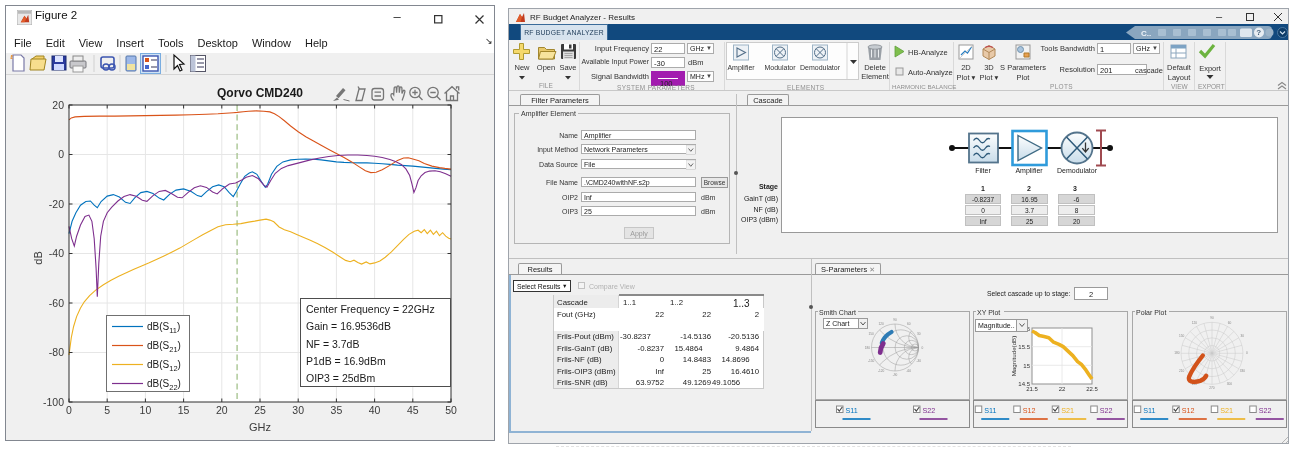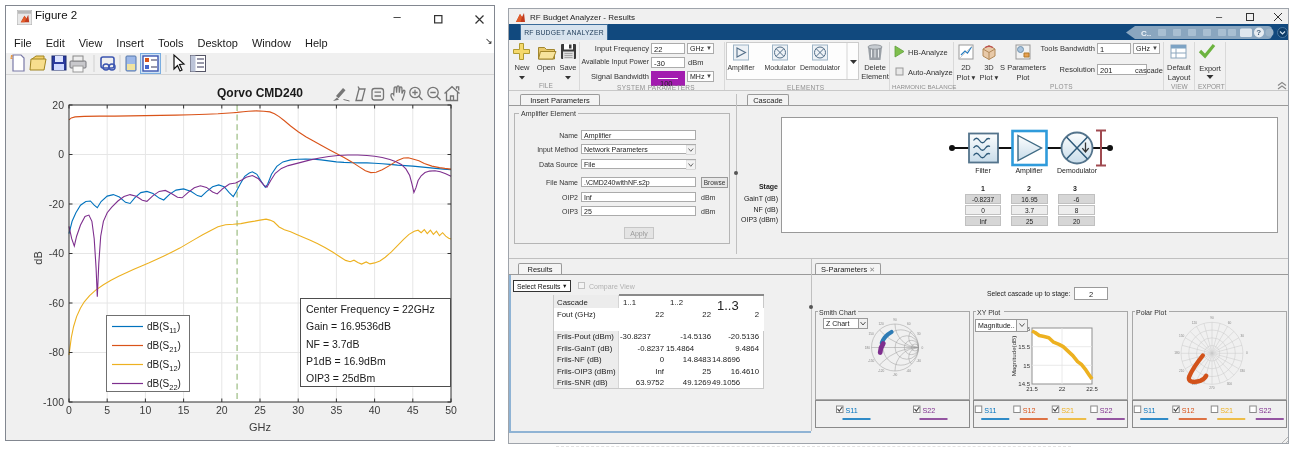--- a/index.html
+++ b/index.html
@@ -295,21 +295,21 @@
     </svg>
 <svg class="abs" style="left:687px;top:33px" width="30" height="48">
 <path d="M4 9 l5 5 9-11" stroke="#6cb33f" stroke-width="3.2" fill="none"></path>
 <text x="14" y="29" font-size="7.5" fill="#333" text-anchor="middle">Export</text>
 <path d="M10.5 33 l3.5 4 3.5-4 z" fill="#333"></path>
 <text x="2" y="46.5" font-size="6.5" fill="#909090">EXPORT</text>
     </svg>
 <svg class="abs" style="left:767px;top:72px" width="12" height="10">
       <path d="M2 8 l4-3 4 3 M2 4.5 l4-3 4 3" stroke="#888" fill="none" stroke-width="1.1"></path>
     </svg>
-<div class="abs" style="left:11px;top:85px;width:80px;height:11px;background:#f4f4f4;border:1px solid #9a9a9a;border-bottom:none;font-size:7.5px;color:#222;text-align:center;line-height:11px;border-radius:2px 2px 0 0">Insert Parameters</div>
+<div class="abs" style="left:11px;top:85px;width:80px;height:11px;background:#f4f4f4;border:1px solid #9a9a9a;border-bottom:none;font-size:7.5px;color:#222;text-align:center;line-height:11px;border-radius:2px 2px 0 0">Filter Parameters</div>
 <div class="abs" style="left:0px;top:96px;width:227px;height:1px;background:#9a9a9a"></div>
 <div class="abs" style="left:238px;top:85px;width:42px;height:11px;background:#f4f4f4;border:1px solid #9a9a9a;border-bottom:none;font-size:7.5px;color:#222;text-align:center;line-height:11px;border-radius:2px 2px 0 0">Cascade</div>
 <div class="abs" style="left:228px;top:96px;width:562px;height:1px;background:#9a9a9a"></div>
 <div class="abs" style="left:227px;top:85px;width:1px;height:160px;background:#c0c0c0"></div>
 <div class="abs" style="left:225px;top:162px;width:4px;height:4px;background:#555;border-radius:2px"></div>
 <div class="abs" style="left:0px;top:249px;width:790px;height:1px;background:#c0c0c0"></div>
 <div class="abs" style="left:302px;top:250px;width:1px;height:172px;background:#c0c0c0"></div>
 <div class="abs" style="left:300px;top:296px;width:4px;height:4px;background:#555;border-radius:2px"></div>
 <fieldset class="abs" style="left:5px;top:101px;width:216px;height:134px;border:1px solid #b5b5b5">
       <legend style="font-size:7px;color:#333;margin-left:4px;padding:0 2px">Amplifier Element</legend>
@@ -401,33 +401,33 @@
 <div class="abs" style="left:44.5px;top:298.5px;width:210px;height:23px;background:#fff"></div>
 <div class="abs" style="left:48px;top:288.8px;font-size:7.8px;color:#222">Cascade</div>
 <div class="abs" style="left:48px;top:300.8px;font-size:7.8px;color:#222">Fout (GHz)</div>
 <div class="abs" style="left:48px;top:323.3px;font-size:7.8px;color:#222">Friis-Pout (dBm)</div>
 <div class="abs" style="left:48px;top:334.8px;font-size:7.8px;color:#222">Friis-GainT (dB)</div>
 <div class="abs" style="left:48px;top:346.3px;font-size:7.8px;color:#222">Friis-NF (dB)</div>
 <div class="abs" style="left:48px;top:357.8px;font-size:7.8px;color:#222">Friis-OIP3 (dBm)</div>
 <div class="abs" style="left:48px;top:369.3px;font-size:7.8px;color:#222">Friis-SNR (dB)</div>
 <div class="abs" style="left:114px;top:288.8px;font-size:7.8px;color:#222">1..1</div>
 <div class="abs" style="left:161px;top:288.8px;font-size:7.8px;color:#222">1..2</div>
-<div class="abs" style="left:208px;top:288.8px;font-size:13px;color:#222">1..3</div>
+<div class="abs" style="left:224px;top:288.8px;font-size:10px;color:#222">1..3</div>
 <div class="abs" style="left:111px;top:300.8px;width:44px;font-size:7.8px;color:#222;text-align:right">22</div>
 <div class="abs" style="left:157px;top:300.8px;width:45px;font-size:7.8px;color:#222;text-align:right">22</div>
 <div class="abs" style="left:203px;top:300.8px;width:47px;font-size:7.8px;color:#222;text-align:right">2</div>
 <div class="abs" style="left:111px;top:323.3px;width:44px;font-size:7.8px;color:#222;text-align:left">-30.8237</div>
 <div class="abs" style="left:157px;top:323.3px;width:45px;font-size:7.8px;color:#222;text-align:right">-14.5136</div>
 <div class="abs" style="left:203px;top:323.3px;width:47px;font-size:7.8px;color:#222;text-align:right">-20.5136</div>
 <div class="abs" style="left:111px;top:334.8px;width:44px;font-size:7.8px;color:#222;text-align:right">-0.8237</div>
-<div class="abs" style="left:157px;top:334.8px;width:45px;font-size:7.8px;color:#222;text-align:left">15.4864</div>
+<div class="abs" style="left:157px;top:334.8px;width:45px;font-size:7.8px;color:#222;text-align:center">15.4864</div>
 <div class="abs" style="left:203px;top:334.8px;width:47px;font-size:7.8px;color:#222;text-align:right">9.4864</div>
 <div class="abs" style="left:111px;top:346.3px;width:44px;font-size:7.8px;color:#222;text-align:right">0</div>
 <div class="abs" style="left:157px;top:346.3px;width:45px;font-size:7.8px;color:#222;text-align:right">14.8483</div>
-<div class="abs" style="left:203px;top:346.3px;width:47px;font-size:7.8px;color:#222;text-align:left">14.8696</div>
+<div class="abs" style="left:203px;top:346.3px;width:47px;font-size:7.8px;color:#222;text-align:center">14.8696</div>
 <div class="abs" style="left:111px;top:357.8px;width:44px;font-size:7.8px;color:#222;text-align:right">Inf</div>
 <div class="abs" style="left:157px;top:357.8px;width:45px;font-size:7.8px;color:#222;text-align:right">25</div>
 <div class="abs" style="left:203px;top:357.8px;width:47px;font-size:7.8px;color:#222;text-align:right">16.4610</div>
 <div class="abs" style="left:111px;top:369.3px;width:44px;font-size:7.8px;color:#222;text-align:right">63.9752</div>
 <div class="abs" style="left:157px;top:369.3px;width:45px;font-size:7.8px;color:#222;text-align:right">49.1269</div>
 <div class="abs" style="left:203px;top:369.3px;width:47px;font-size:7.8px;color:#222;text-align:left">49.1056</div>
 <div class="abs" style="left:306px;top:253.5px;width:66px;height:11px;background:#f4f4f4;border:1px solid #9a9a9a;border-bottom:none;font-size:7.5px;color:#222;line-height:11px;border-radius:2px 2px 0 0;padding-left:5px">S-Parameters <span style="color:#888;font-size:7px">✕</span></div>
 <div class="abs" style="left:478px;top:281px;font-size:6.8px;color:#222;white-space:nowrap">Select cascade up to stage:</div>
 <div class="abs" style="left:565px;top:278px;width:34px;height:13px;background:#fff;border:1px solid #9a9a9a;font-size:7.5px;color:#222;text-align:center;line-height:13px">2</div>
 <svg id="sparams" class="abs" style="left:306px;top:266px" width="474" height="156">

